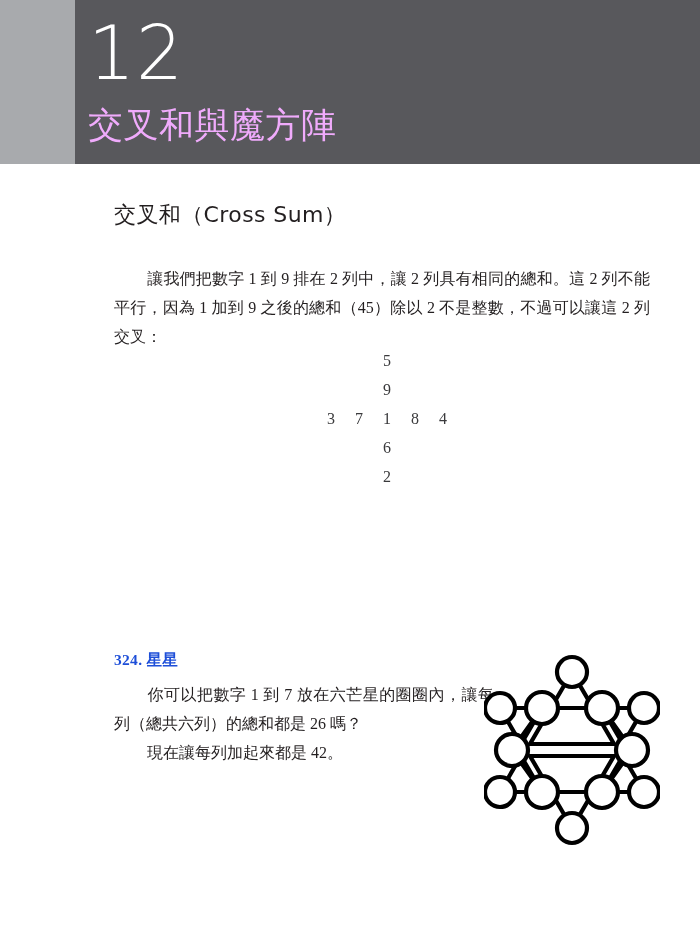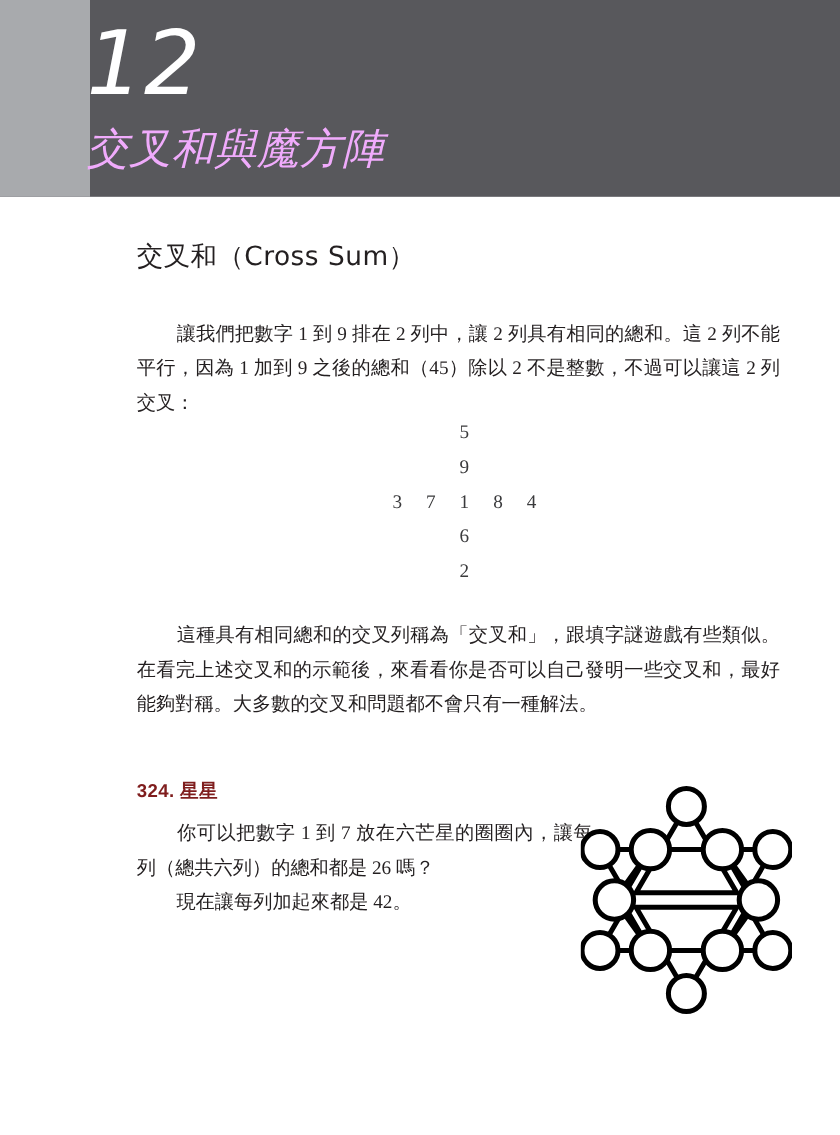--- a/index.html
+++ b/index.html
@@ -28,25 +28,24 @@
   .chapter-band-accent {
     position: absolute;
     left: 0;
     top: 0;
     width: 75px;
     height: 164px;
     background: #a8aaad;
   }
   .chapter-text-block {
     position: absolute;
-    left: 72px;
+    left: 88px;
     top: 0;
     width: 560px;
     height: 132px;
-    font-style: italic;
   }
   .chapter-number {
     position: absolute;
     left: 0;
     top: 14px;
     font-family: "DejaVu Sans", "Liberation Sans", sans-serif;
     font-weight: 300;
     font-size: 74px;
     line-height: 78px;
     letter-spacing: 1px;
@@ -126,25 +125,25 @@
   .cross-h1 { left: 45px;  top: 58px; }
   .cross-h2 { left: 73px;  top: 58px; }
   .cross-h3 { left: 101px; top: 58px; }
   .cross-h4 { left: 129px; top: 58px; }
 
   
   .problem-number {
     position: absolute;
     left: 82px;
     top: 485px;
-    font-family: Liberation Sans, sans-serif;
+    font-family: Liberation Serif, serif;
     font-weight: bold;
     font-size: 15.5px;
     line-height: 22px;
-    color: #7f1d1d;
+    color: #1d4ed8;
     letter-spacing: 0.3px;
   }
   .p4 { top: 516px; width: 380px; }
   .p5 { top: 574px; width: 380px; }
 
   
   .star-figure {
     position: absolute;
     left: 452px;
     top: 486px;
@@ -176,21 +175,20 @@
     <div class="cross-cell cross-h0">3</div>
     <div class="cross-cell cross-h1">7</div>
     <div class="cross-cell cross-h2">1</div>
     <div class="cross-cell cross-h3">8</div>
     <div class="cross-cell cross-h4">4</div>
     <div class="cross-cell cross-v3">6</div>
     <div class="cross-cell cross-v4">2</div>
   </div>
 
 
-  <div class="para p3"><span class="ind"></span><span>這種具有相同總和的交叉列稱為「交叉和」，跟填字謎遊戲有些類似。在看完上述交叉和的示範後，來看看你是否可以自己發明一些交叉和，最好能夠對稱。大多數的交叉和問題都不會只有一種解法。</span></div>
 
   <div class="problem-number">324. 星星</div>
 
   <div class="para p4"><span class="ind"></span><span>你可以把數字 1 到 7 放在六芒星的圈圈內，讓每列（總共六列）的總和都是 26 嗎？</span></div>
 
   <div class="para p5"><span class="ind"></span><span>現在讓每列加起來都是 42。</span></div>
 
   <div class="star-figure">
     <svg width="176" height="200" viewBox="0 0 176 200">
       <g stroke="#000000" stroke-width="4.2" fill="none" stroke-linecap="round">

